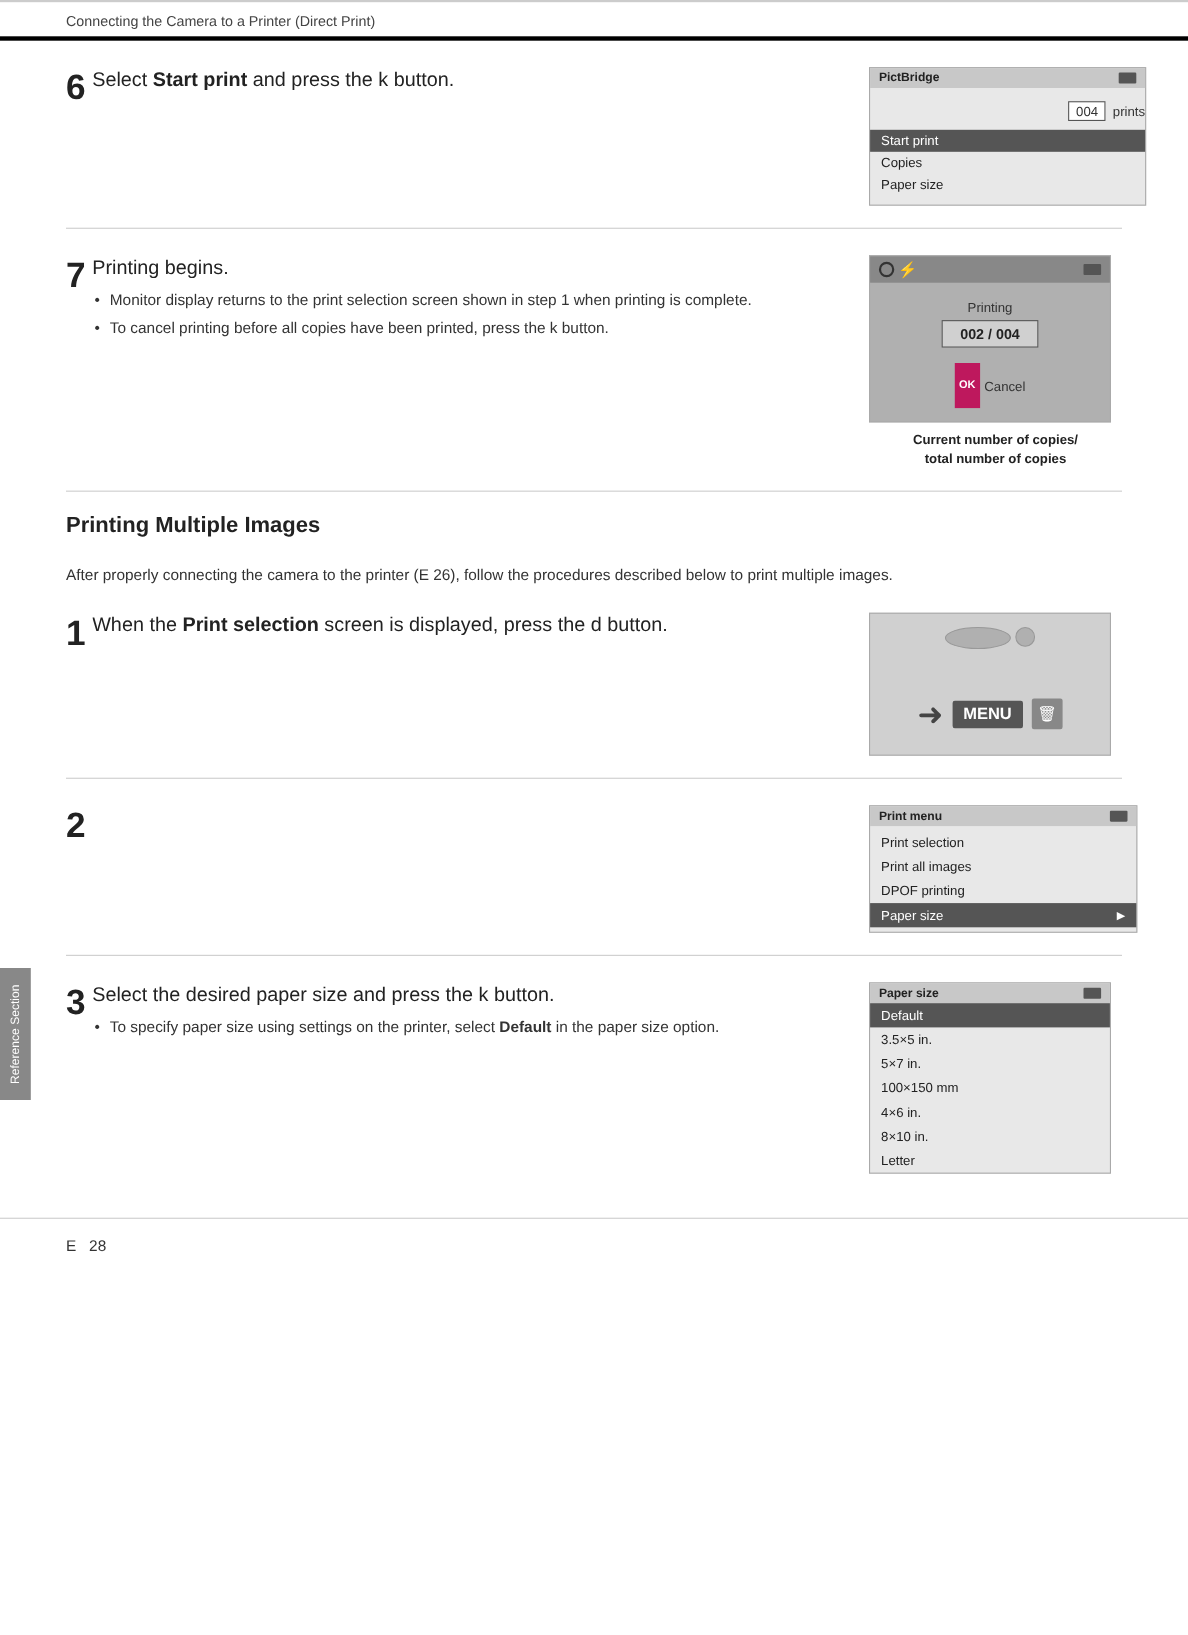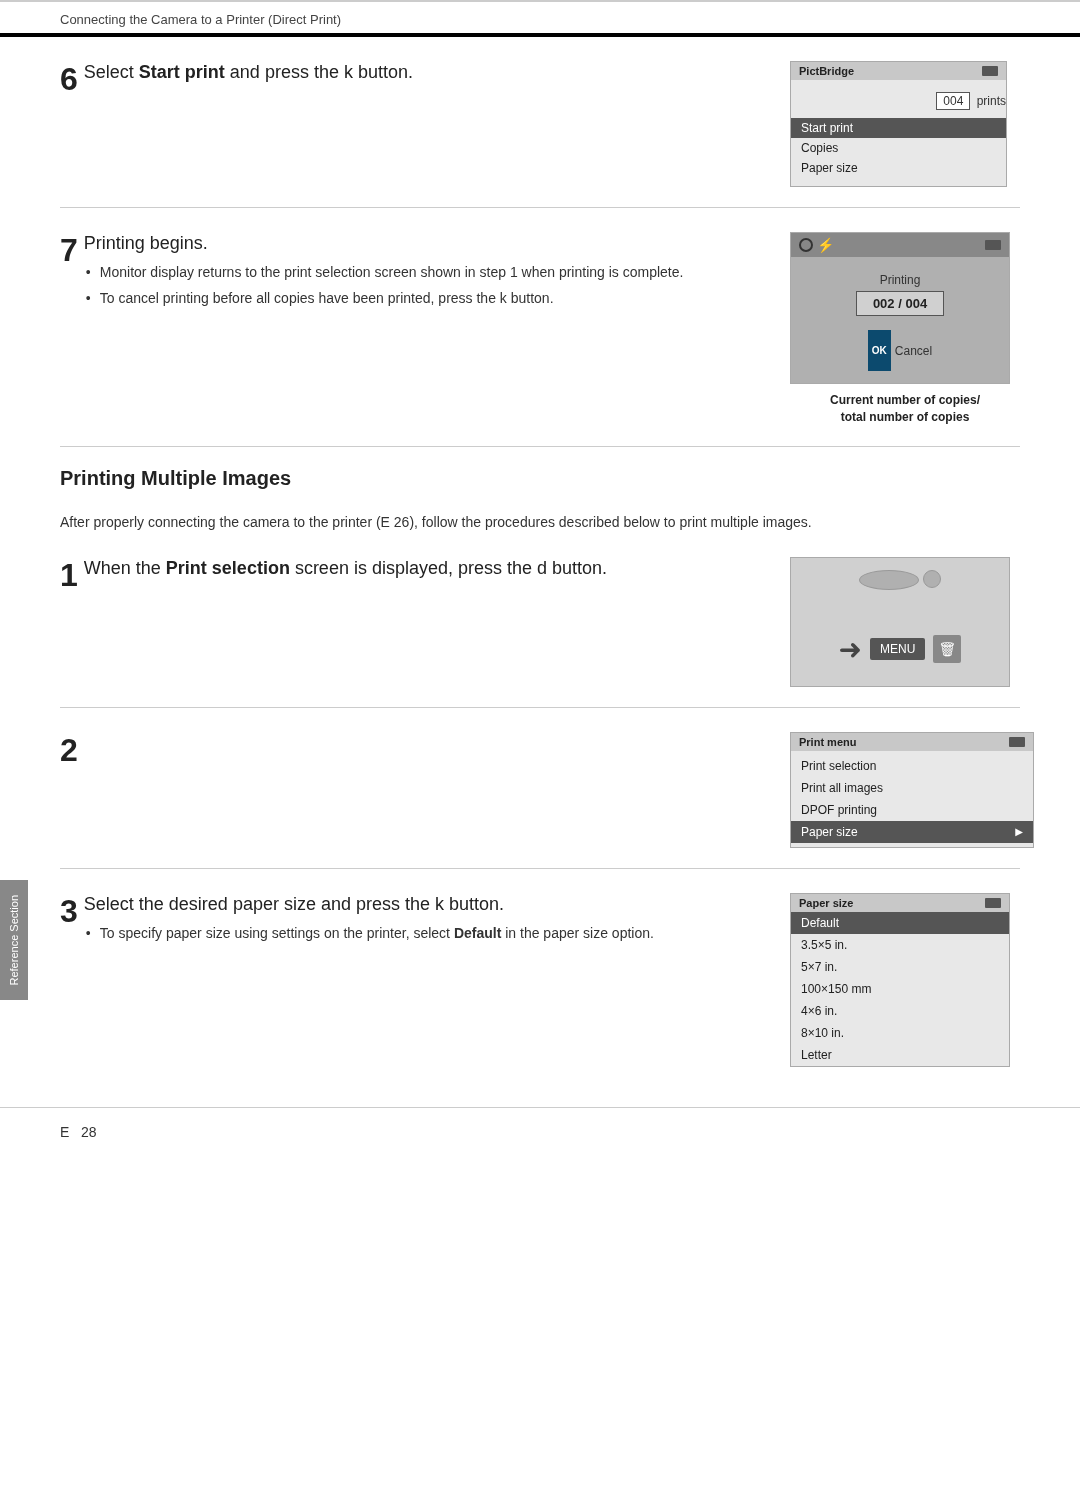--- a/index.html
+++ b/index.html
@@ -153,21 +153,21 @@
     }
 
     
     
     
 
     
     .screen-pictbridge {
       border: 1px solid #aaa;
       background: #e8e8e8;
-      width: 217px;
+      width: 252px;
       padding: 0;
       font-size: 12px;
     }
 
     .screen-header {
       background: #c8c8c8;
       padding: 3px 8px;
       display: flex;
       justify-content: space-between;
       align-items: center;
@@ -274,21 +274,21 @@
     .printing-cancel {
       display: flex;
       align-items: center;
       justify-content: center;
       gap: 4px;
       font-size: 12px;
       color: #333;
     }
 
     .ok-badge {
-      background: #0c4a6e;
+      background: #be185d;
       color: #fff;
       font-size: 10px;
       padding: 15px 4px;
       font-weight: bold;
     }
 
     .screen-caption {
       margin-top: 8px;
       font-size: 12px;
       font-weight: bold;
@@ -344,22 +344,22 @@
     }
 
     .arrow-right {
       font-size: 28px;
       color: #444;
     }
 
     .btn-menu {
       background: #555;
       color: #fff;
-      font-size: 12px;
-      font-weight: normal;
+      font-size: 15px;
+      font-weight: bold;
       padding: 4px 10px;
       border-radius: 2px;
     }
 
     .btn-trash {
       width: 28px;
       height: 28px;
       background: #888;
       border-radius: 2px;
       display: flex;

